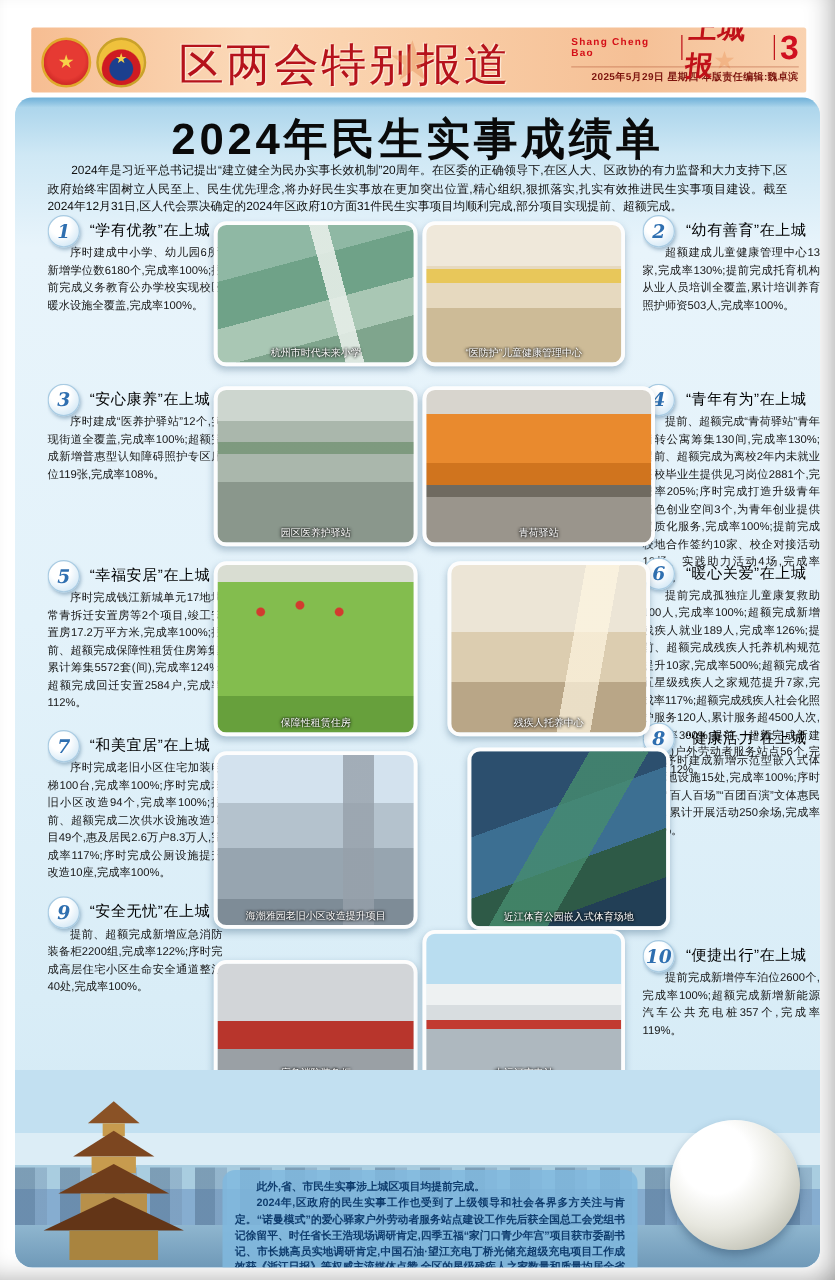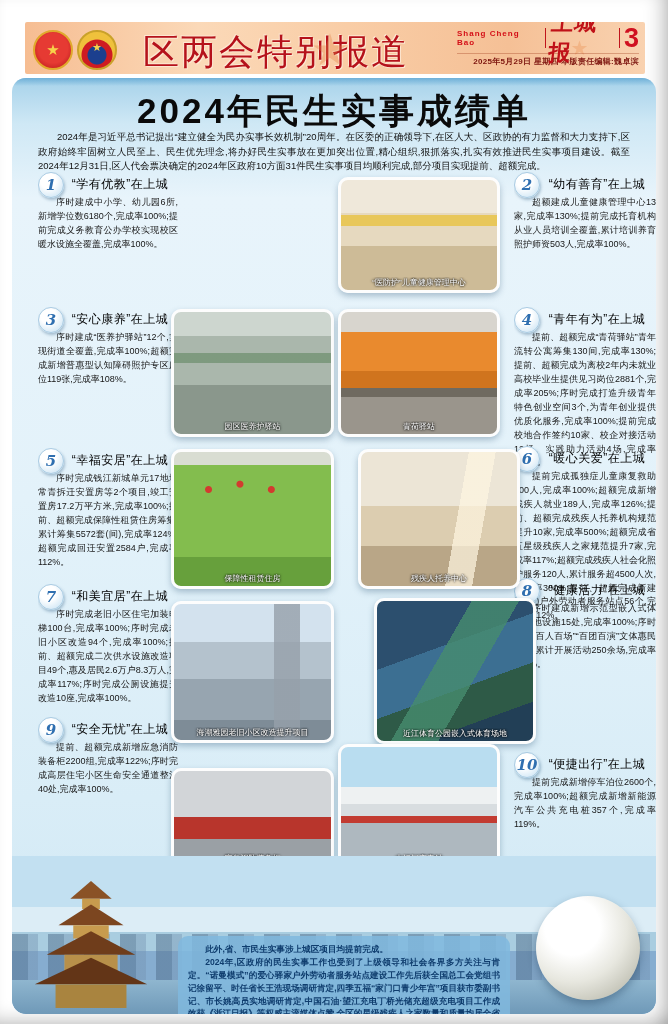--- a/index.html
+++ b/index.html
@@ -64,21 +64,21 @@
   .ph8{left:326px;top:520px;width:156px;height:140px;}
   .ph9{left:159px;top:690px;width:157px;height:95px;}
   .ph10{left:326px;top:666px;width:156px;height:119px;}
 
   .p1{background:linear-gradient(75deg,transparent 0 55%,rgba(230,238,232,.9) 55% 63%,transparent 63%),
       linear-gradient(165deg,#8fb8a4 0 30%,#6fa288 30% 55%,#a9c7b4 55% 75%,#7fa58d 75%);}
   .p2{background:linear-gradient(180deg,transparent 0 32%,#e8c75a 32% 42%,transparent 42%),
       linear-gradient(180deg,#efe8da 0 30%,#e6d9bf 30% 60%,#cdbb97 60%);}
   .p3{background:linear-gradient(180deg,transparent 0 34%,rgba(90,130,90,.55) 34% 42%,transparent 42%),
       linear-gradient(180deg,#cdd6cf 0 20%,#aab7ac 20% 60%,#8a978c 60%);}
-  .p4{background:linear-gradient(180deg,#d8d5ce 0 16%,#e98a2e 16% 48%,#d0741e 48% 62%,#6f6a60 62% 70%,#9a958c 70%);}
+  .p4{background:linear-gradient(180deg,#d8d5ce 0 16%,#e98a2e 16% 48%,#d0741e 48% 62%,#6f6a60 62% 70%,#9a958c 70%);padding-left:24px;}
   .p5{background:radial-gradient(circle at 22% 28%,#d23b2f 0 3px,transparent 4px),
       radial-gradient(circle at 42% 24%,#d23b2f 0 3px,transparent 4px),
       radial-gradient(circle at 62% 28%,#d23b2f 0 3px,transparent 4px),
       linear-gradient(180deg,#d9ddd2 0 10%,#83bd4e 10% 78%,#67a03c 78%);}
   .p6{background:linear-gradient(100deg,transparent 0 60%,rgba(255,246,225,.7) 60% 75%,transparent 75%),
       linear-gradient(180deg,#ece5d6 0 40%,#dccdb0 40% 70%,#b9a687 70%);}
   .p7{background:linear-gradient(90deg,transparent 0 64%,rgba(150,160,170,.8) 64% 80%,transparent 80%),
       linear-gradient(180deg,#d3e2ee 0 28%,#b4c2cd 28% 55%,#97a5b0 55% 85%,#7e8c97 85%);}
   .p8{background:linear-gradient(120deg,transparent 0 40%,rgba(70,140,110,.8) 40% 60%,transparent 60%),
       linear-gradient(160deg,#2c4f6e 0 35%,#3c6f92 35% 60%,#2e5a47 60% 80%,#223f56 80%);margin-left:36px;}
@@ -170,20 +170,23 @@
       <span class="num">9</span>
       <h2>“安全无忧”在上城</h2>
       <p>提前、超额完成新增应急消防装备柜2200组,完成率122%;序时完成高层住宅小区生命安全通道整治40处,完成率100%。</p>
     </div>
     <div class="sec colR s10">
       <span class="num">10</span>
       <h2>“便捷出行”在上城</h2>
       <p>提前完成新增停车泊位2600个,完成率100%;超额完成新增新能源汽车公共充电桩357个,完成率119%。</p>
     </div>
 
+    <figure class="photo ph1 p1">
+      <figcaption>杭州市时代未来小学</figcaption>
+    </figure>
     <figure class="photo ph2 p2">
       <figcaption>“医防护”儿童健康管理中心</figcaption>
     </figure>
     <figure class="photo ph3 p3">
       <figcaption>园区医养护驿站</figcaption>
     </figure>
     <figure class="photo ph4 p4">
       <figcaption>青荷驿站</figcaption>
     </figure>
     <figure class="photo ph5 p5">

